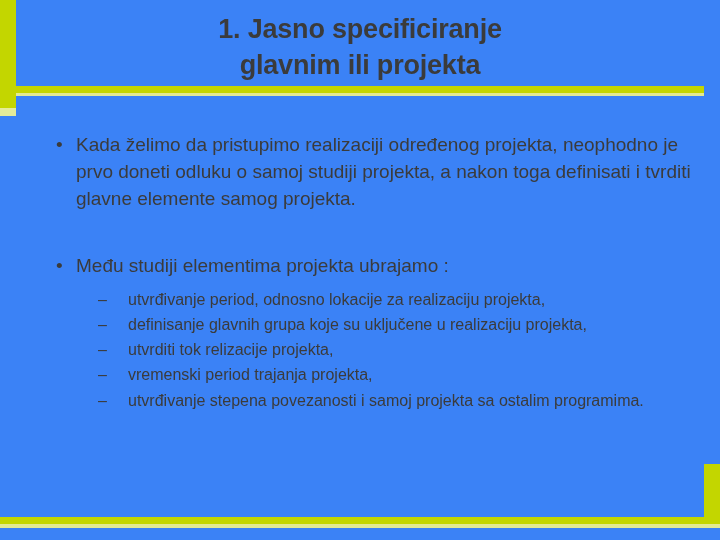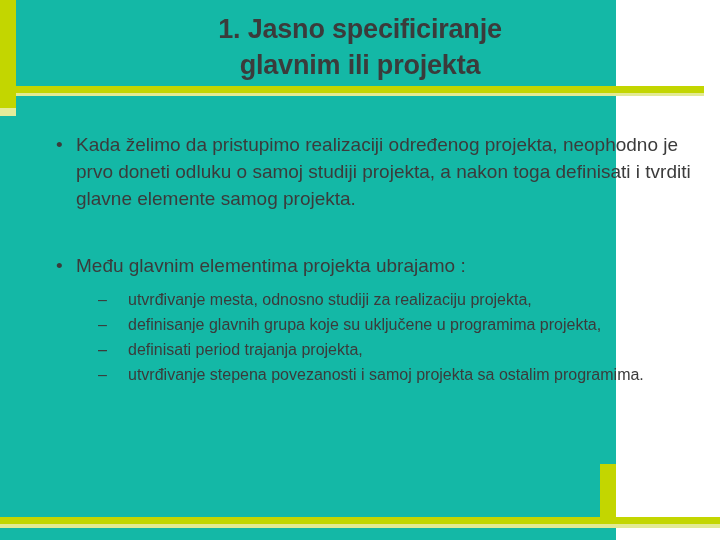--- a/index.html
+++ b/index.html
@@ -10,23 +10,23 @@
     width: 720px;
     height: 540px;
     background: #ffffff;
     font-family: "Liberation Sans", sans-serif;
     overflow: hidden;
     position: relative;
   }
 
   .slide {
     position: relative;
-    width: 616px;
+    width: 720px;
     height: 540px;
-    background: #14b8a6;
+    background: #3b82f6;
   }
 
   
   .left-block {
     position: absolute;
     left: 0;
     top: 0;
     width: 16px;
     height: 108px;
     background: #c3d600;
@@ -159,42 +159,43 @@
 
     <div class="bullet-l1">
       <span class="dot">•</span>
       <span>Kada želimo da pristupimo realizaciji određenog projekta, neophodno je prvo doneti odluku o samoj studiji projekta, a nakon toga definisati i tvrditi glavne elemente samog projekta.</span>
     </div>
 
     <div class="spacer"></div>
 
     <div class="bullet-l1">
       <span class="dot">•</span>
-      <span>Među glavnim elementima projekta ubrajamo :</span>
+      <span>Među studiji elementima projekta ubrajamo :</span>
     </div>
 
     <div class="sub-list">
 
       <div class="bullet-l2">
         <span class="dash">–</span>
-        <span>utvrđivanje mesta, odnosno studiji za realizaciju projekta,</span>
-      </div>
-
-      <div class="bullet-l2">
-        <span class="dash">–</span>
-        <span>definisanje glavnih grupa koje su uključene u programima projekta,</span>
-      </div>
-
-      <div class="bullet-l2">
-        <span class="dash">–</span>
-      </div>
-
-      <div class="bullet-l2">
-        <span class="dash">–</span>
-        <span>definisati period trajanja projekta,</span>
+        <span>utvrđivanje period, odnosno lokacije za realizaciju projekta,</span>
+      </div>
+
+      <div class="bullet-l2">
+        <span class="dash">–</span>
+        <span>definisanje glavnih grupa koje su uključene u realizaciju projekta,</span>
+      </div>
+
+      <div class="bullet-l2">
+        <span class="dash">–</span>
+        <span>utvrditi tok relizacije projekta,</span>
+      </div>
+
+      <div class="bullet-l2">
+        <span class="dash">–</span>
+        <span>vremenski period trajanja projekta,</span>
       </div>
 
       <div class="bullet-l2">
         <span class="dash">–</span>
         <span>utvrđivanje stepena povezanosti i samoj projekta sa ostalim programima.</span>
       </div>
 
     </div>
   </div>
 

